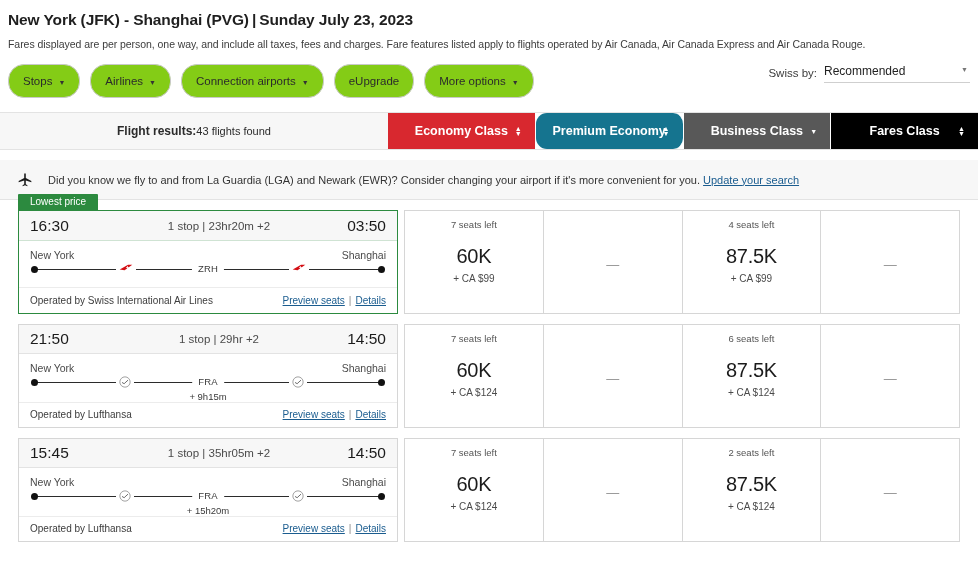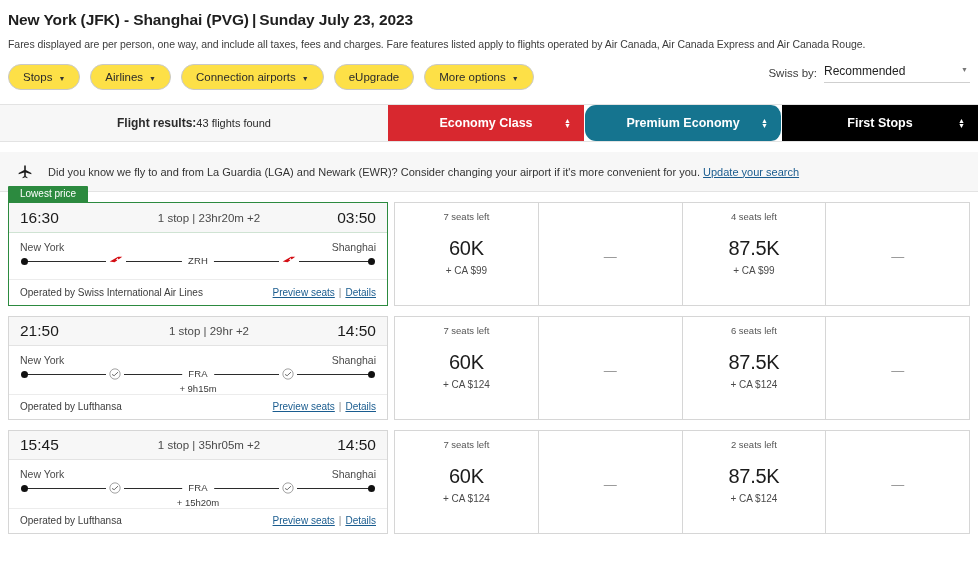--- a/index.html
+++ b/index.html
@@ -32,23 +32,23 @@
   
   .filter-bar {
     display: flex;
     align-items: center;
     padding: 14px 8px 0 8px;
     position: relative;
   }
   .filter-pill {
     border: 1px solid #c9c9c9;
     border-radius: 16px;
-    background: #fde047;
+    background: #84cc16;
     height: 26px;
-    padding: 8px 14px;
+    padding: 16px 14px;
     display: flex;
     align-items: center;
     font-size: 11.5px;
     color: #2b2b2b;
     margin-right: 10px;
     white-space: nowrap;
     cursor: pointer;
   }
   .caret {
     margin-left: 6px;
@@ -144,21 +144,21 @@
   .notice-icon {
     width: 22px; height: 22px;
     display: flex; align-items: center; justify-content: center;
     margin-right: 12px;
     color: #1b1b1b;
   }
   .notice-text { font-size: 11px; color: #333; }
   .notice-text a { color: #1a5c8f; text-decoration: underline; }
 
   
-  .results { padding: 0 8px; }
+  .results { padding: 0 18px; }
   .flight-row {
     display: flex;
     margin-top: 10px;
     position: relative;
     height: 104px;
   }
   .badge {
     position: absolute;
     top: -16px;
     left: 0;
@@ -362,22 +362,26 @@
           <span>▼</span>
         </span>
     </div>
     <div class="cabin-tab" id="tab1" style="background: rgb(21, 116, 143); border-radius: 11px;">
       <span>Premium Economy</span>
       <span class="sorter">
           <span>▲</span>
           <span>▼</span>
         </span>
     </div>
+    <div class="cabin-tab" id="tab2" style="background: rgb(88, 88, 88);">
+      <span>Business Class</span>
+      <span class="sorter-single">▼</span>
+    </div>
     <div class="cabin-tab" id="tab3" style="background: rgb(0, 0, 0);">
-      <span>First Stops</span>
+      <span>Fares Class</span>
       <span class="sorter">
           <span>▲</span>
           <span>▼</span>
         </span>
     </div>
   </div>
 
   <div class="notice">
     <div class="notice-icon">
       <svg width="16" height="16" viewBox="0 0 24 24" fill="#1b1b1b">

